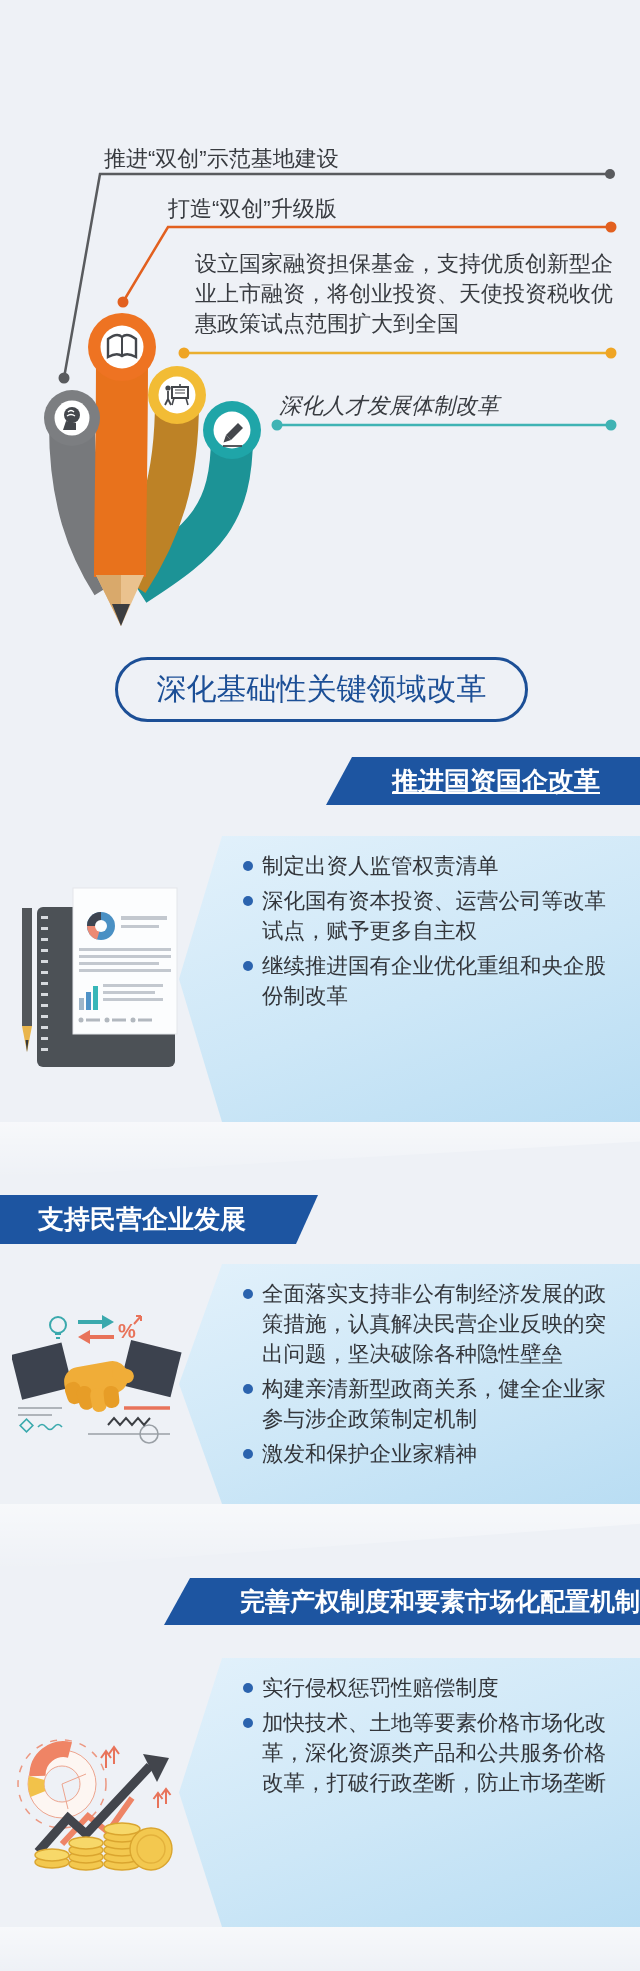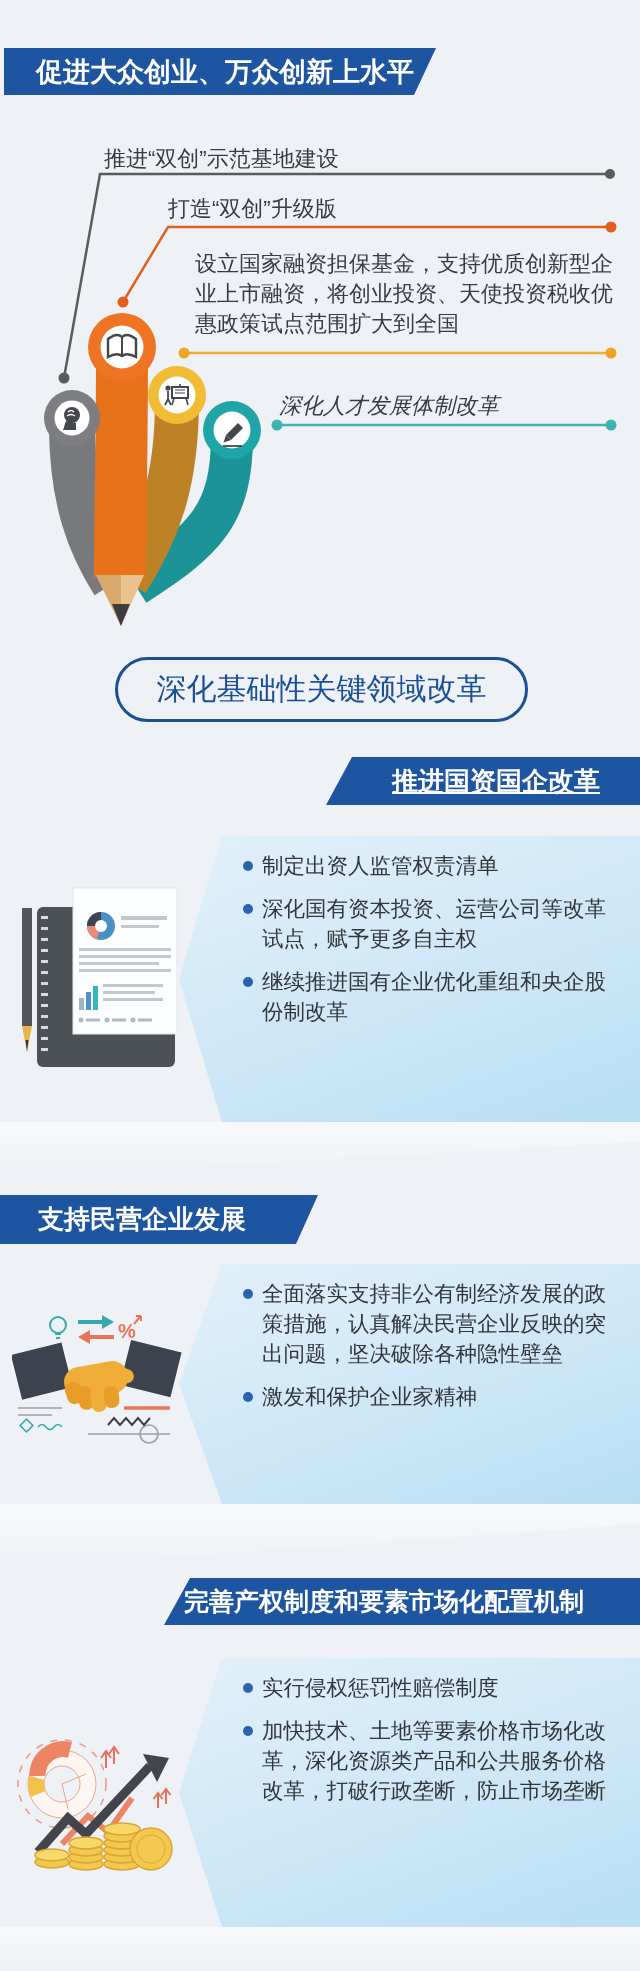--- a/index.html
+++ b/index.html
@@ -7,57 +7,54 @@
   #stage{position:relative;width:640px;height:1971px;background:#eef1f6;overflow:hidden;margin:0 auto;}
   .abs{position:absolute;}
   
   .banner{position:absolute;background:#1d55a1;color:#ffffff;font-weight:bold;
           display:flex;align-items:center;white-space:nowrap;}
   .banner-left-cut{clip-path:polygon(0 0,100% 0,calc(100% - 22px) 100%,0 100%);}
   .banner-right-cut{clip-path:polygon(26px 0,100% 0,100% 100%,0 100%);}
   #banner-top{left:4px;top:48px;width:432px;height:47px;font-size:27px;padding-left:32px;}
   #banner-guozi{left:326px;top:757px;width:314px;height:48px;font-size:26px;justify-content:center;padding-left:26px;text-decoration:underline;}
   #banner-minying{left:0;top:1183px;width:318px;height:49px;font-size:26px;padding-left:38px;margin-top:12px;}
-  #banner-chanquan{left:164px;top:1578px;width:476px;height:47px;font-size:25px;justify-content:flex-start;padding-left:20px;}
+  #banner-chanquan{left:164px;top:1578px;width:476px;height:47px;font-size:25px;justify-content:flex-end;padding-left:20px;}
   
   #mid-title{left:115px;top:657px;width:413px;height:65px;border:3px solid #1c4f96;border-radius:36px;
              color:#1c4f96;font-weight:normal;font-size:30px;display:flex;align-items:center;justify-content:center;
              white-space:nowrap;}
   
   .callout{position:absolute;color:#383b40;font-size:22px;line-height:30px;white-space:nowrap;}
   #callout-p3{white-space:normal;width:436px;}
   
   .panel{position:absolute;left:179px;width:461px;
          background:linear-gradient(160deg,#e2f1fb 0%,#cfe8f8 45%,#bize 100%);
          background:linear-gradient(160deg,#e2f1fb 0%,#cde7f7 55%,#b9ddf3 100%);
          clip-path:polygon(43px 0,100% 0,100% 100%,43px 100%,0 50%);
          padding:15px 10px 10px 64px;}
   #panel-guozi{top:836px;height:286px;}
   #panel-minying{top:1264px;height:240px;}
   #panel-chanquan{top:1658px;height:269px;}
-  .bullets{list-style:none;margin:0;padding:0;display:flex;flex-direction:column;gap:13px;}
+  .bullets{list-style:none;margin:0;padding:0;display:flex;flex-direction:column;gap:5px;}
   .bullets li{display:flex;align-items:flex-start;}
   .bullet-dot{flex:0 0 auto;width:10px;height:10px;border-radius:50%;background:#2b63ae;margin:10px 9px 0 0;}
   .bullet-text{color:#33363b;font-size:21.5px;line-height:30px;width:360px;}
   
   #connectors{left:0;top:140px;}
   
   .wedge{position:absolute;left:0;right:0;background:linear-gradient(180deg,rgba(255,255,255,.55),rgba(255,255,255,0));pointer-events:none;}
   #wedge-1{top:1122px;height:56px;clip-path:polygon(0 0,100% 0,100% 35%,0 100%);}
   #wedge-2{top:1504px;height:66px;clip-path:polygon(0 0,100% 0,100% 30%,0 100%);}
   #wedge-3{top:1927px;height:44px;}
 </style>
 </head>
 <body>
 
 <div id="stage">
 
-  <div class="banner banner-left-cut" id="banner-top">
-    <span>促进大众创业、万众创新上水平</span>
-  </div>
 
   <div class="callout" style="left:104px;top:144px;">推进“双创”示范基地建设</div>
   <div class="callout" style="left:168px;top:194px;">打造“双创”升级版</div>
   <div class="callout" id="callout-p3" style="left:195px;top:249px;">设立国家融资担保基金，支持优质创新型企业上市融资，将创业投资、天使投资税收优惠政策试点范围扩大到全国</div>
   <div class="callout" style="left:279px;top:391px;font-style:italic;">深化人才发展体制改革</div>
 
   <svg id="connectors" class="abs" width="640" height="340" viewBox="0 0 640 340">
     <g stroke="#595b5e" stroke-width="2.5" fill="#595b5e">
       <polyline points="64,238 100,34 610,34" fill="none"></polyline>
       <circle cx="610" cy="34" r="5" stroke="none"></circle>
@@ -209,20 +206,24 @@
   </div>
 
   <div class="panel" id="panel-minying">
     <ul class="bullets">
       <li>
         <span class="bullet-dot"></span>
         <span class="bullet-text">全面落实支持非公有制经济发展的政策措施，认真解决民营企业反映的突出问题，坚决破除各种隐性壁垒</span>
         </li>
       <li>
         <span class="bullet-dot"></span>
+        <span class="bullet-text">构建亲清新型政商关系，健全企业家参与涉企政策制定机制</span>
+        </li>
+      <li>
+        <span class="bullet-dot"></span>
         <span class="bullet-text">激发和保护企业家精神</span>
         </li>
     </ul>
   </div>
 
   <svg class="abs" style="left:12px;top:1312px;" width="170" height="135" viewBox="0 0 170 135">
     <g stroke="#3aa9ad" fill="none" stroke-width="2">
       <circle cx="46" cy="13" r="8"></circle>
       <path d="M43,22 h6 M44,26 h4"></path>
     </g>

